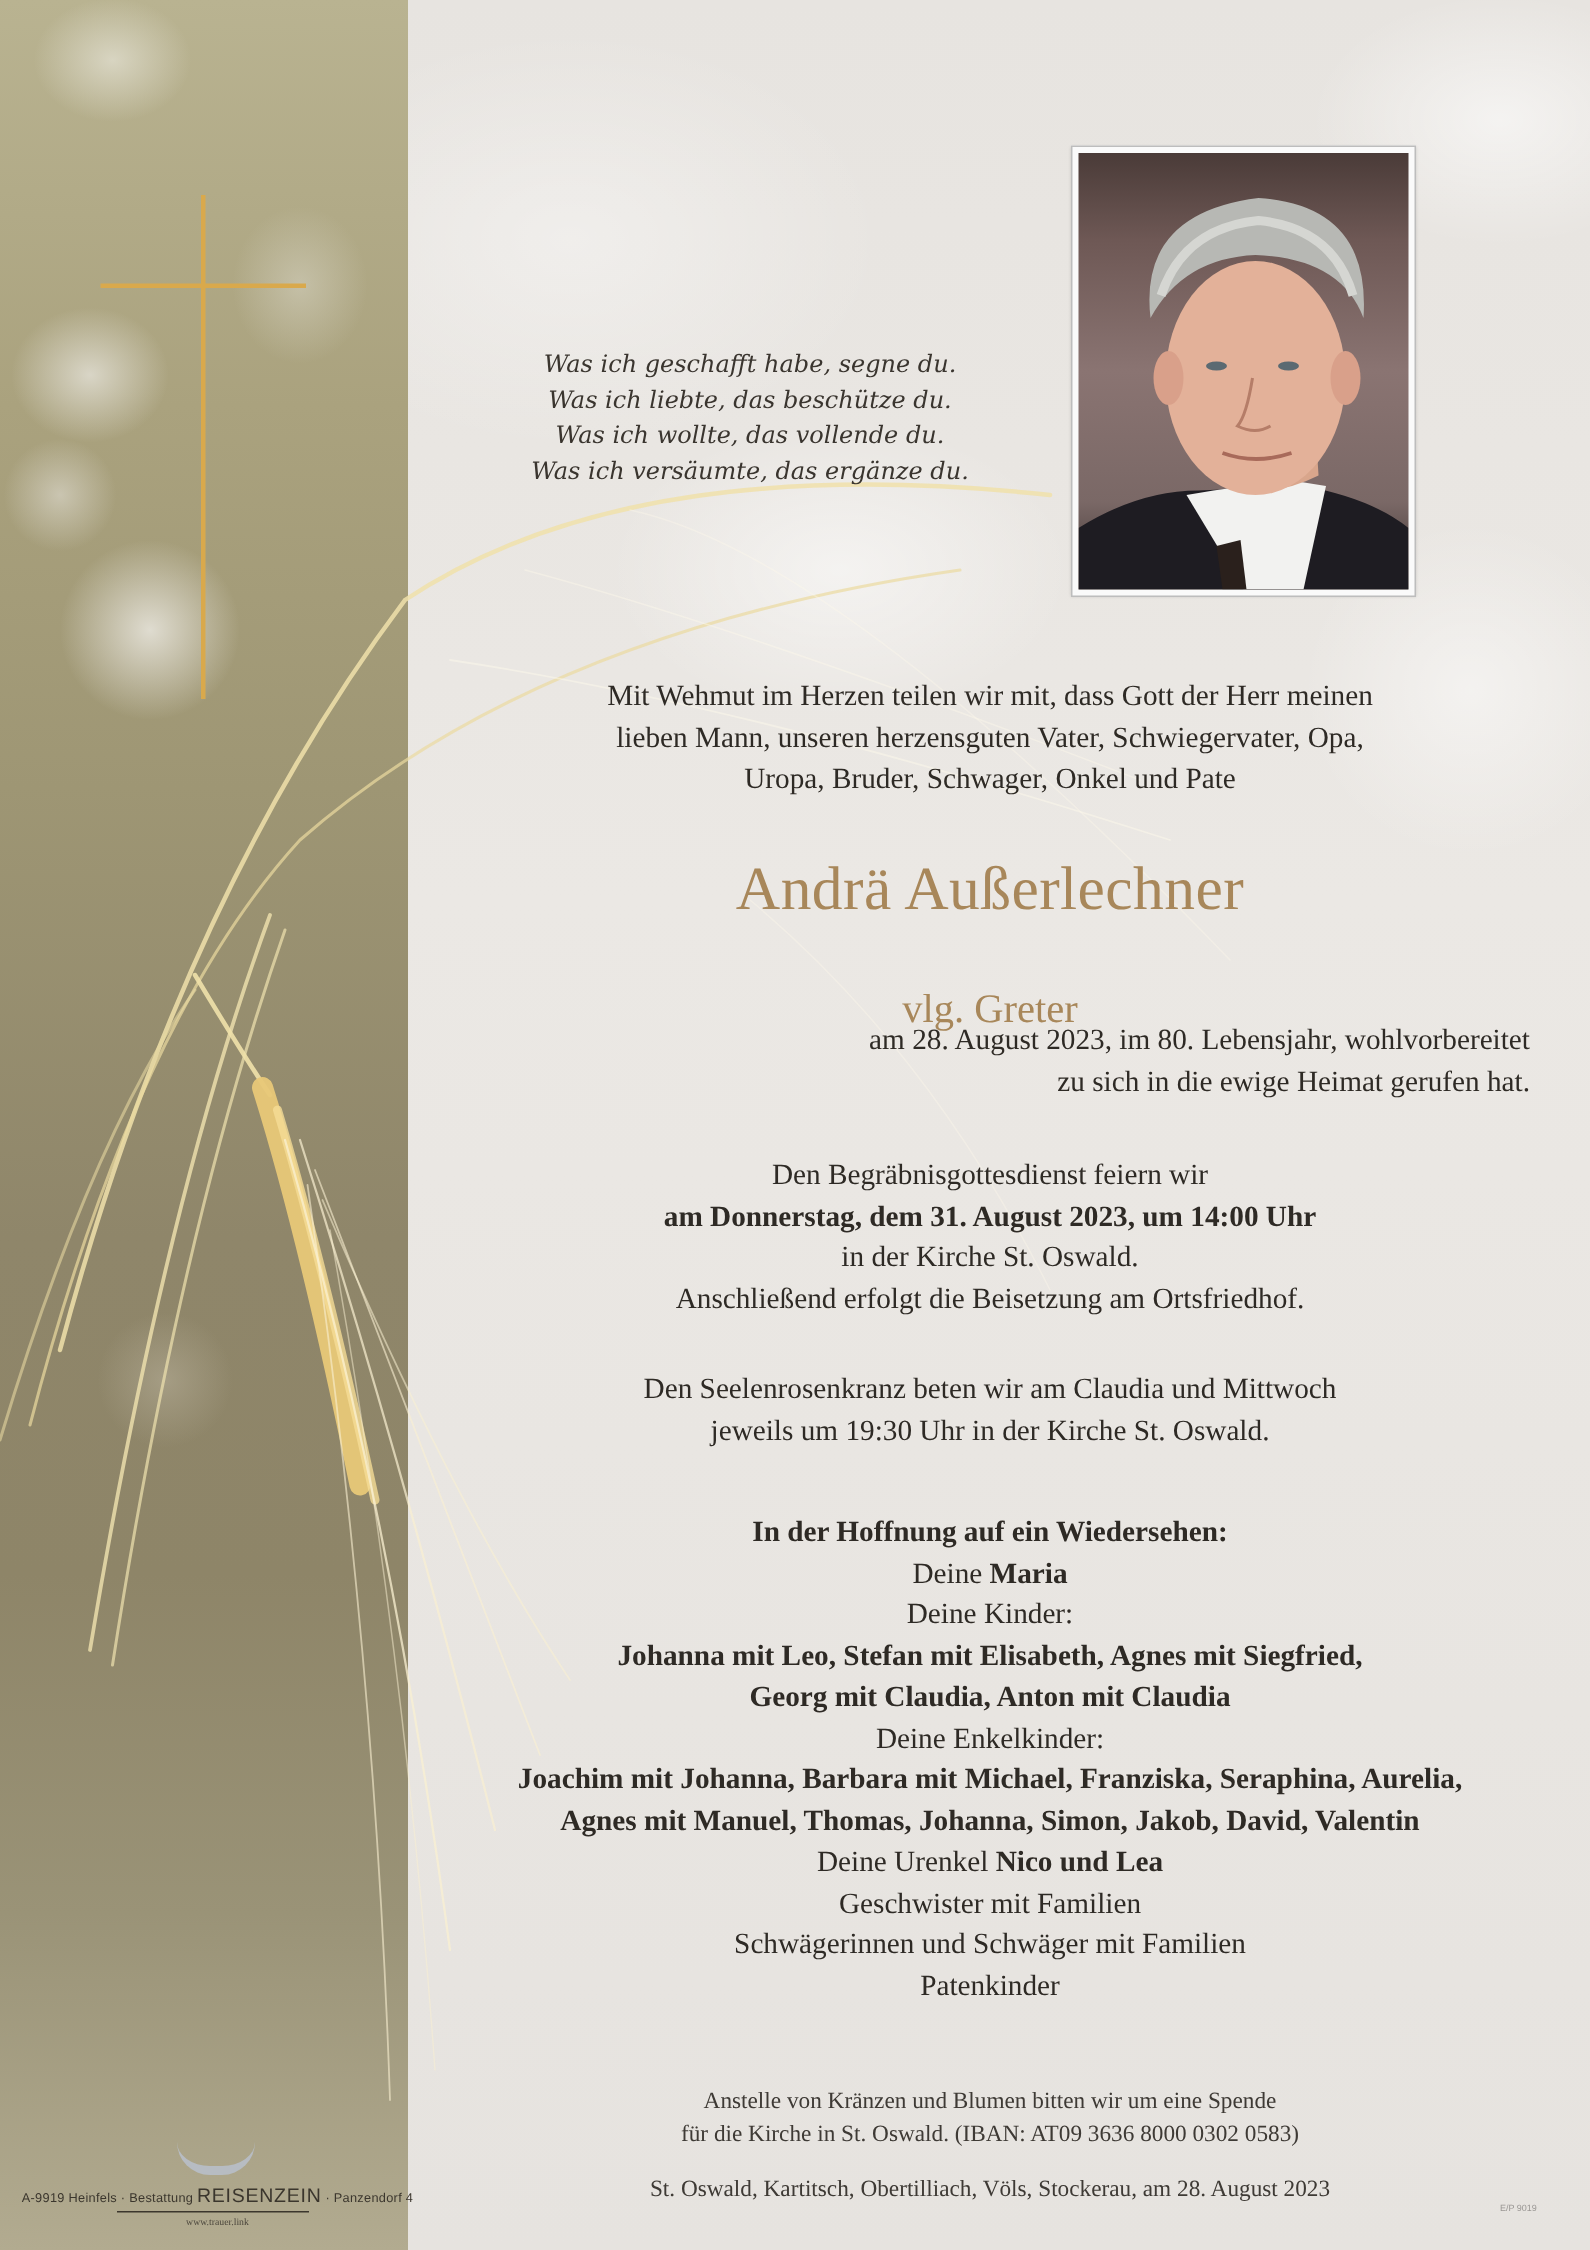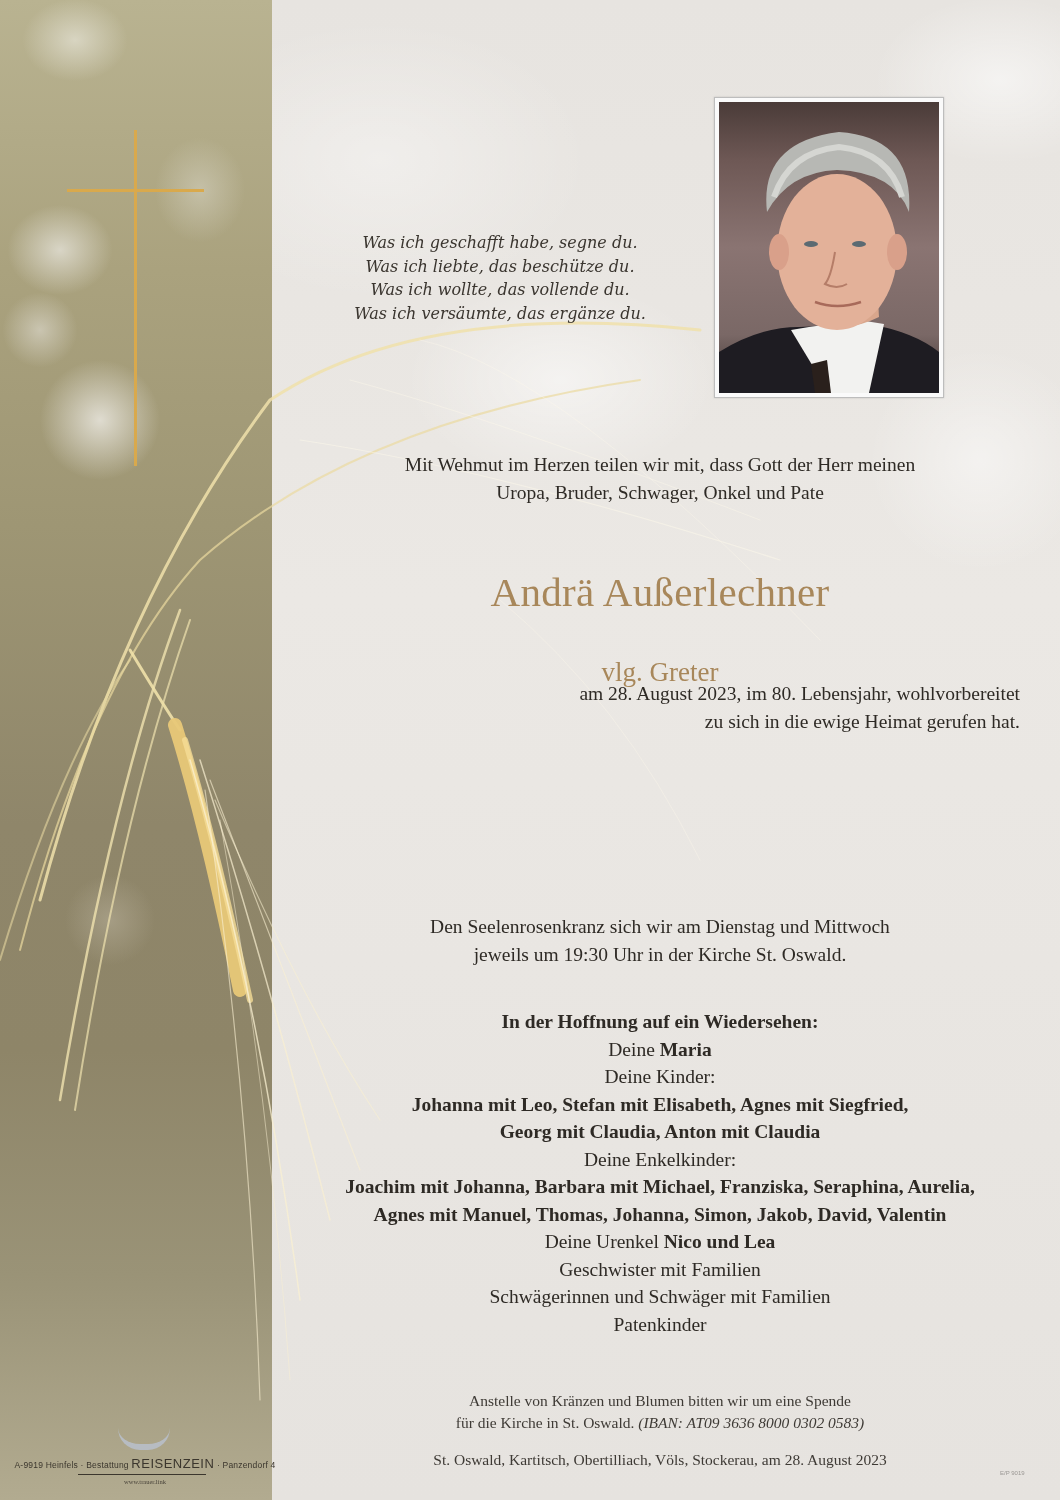--- a/index.html
+++ b/index.html
@@ -74,21 +74,21 @@
       letter-spacing: 0.3px;
     }
     .vulgo { top: 627px; font-size: 27px; line-height: 34px; color: #a8875a; margin-top: 28px; }
     .death { top: 680px; font-size: 19.5px; line-height: 27.5px; text-align: right; }
     .funeral { top: 770px; font-size: 19.5px; line-height: 27.5px; }
     .funeral .bold { font-weight: bold; font-size: 19.5px; }
     .rosary { top: 913px; font-size: 19.5px; line-height: 27.5px; }
     .mourners { top: 1008px; font-size: 19.5px; line-height: 27.5px; }
     .mourners .bold { font-weight: bold; }
     .donation { top: 1390px; font-size: 15.5px; line-height: 22px; color: #3e3a35; }
-    .donation .iban { font-style: italic; }
+    .donation .iban { }
     .place-date { top: 1449px; font-size: 15.5px; line-height: 22px; color: #3e3a35; }
 
     
     .funeral-home {
       position: absolute; left: 0; top: 1420px; width: 290px; height: 80px;
       text-align: center;
     }
     .fh-arc {
       position: absolute; left: 118px; top: 8px; width: 52px; height: 22px;
       border-bottom: 6px solid #b7bcc2; border-radius: 0 0 30px 30px;
@@ -178,34 +178,41 @@
         <ellipse cx="140" cy="142" rx="7" ry="3" fill="#5b6a72"></ellipse>
 
         <path d="M116 150 Q112 175 106 182 Q118 188 128 182" stroke="#b57d68" stroke-width="2" fill="none"></path>
         <path d="M96 200 Q118 208 142 200" stroke="#a86a5a" stroke-width="2.5" fill="none"></path>
       </svg>
     </div>
   </div>
 
   <div class="main intro">
     <div class="line">Mit Wehmut im Herzen teilen wir mit, dass Gott der Herr meinen</div>
+    <div class="line">lieben Mann, unseren herzensguten Vater, Schwiegervater, Opa,</div>
     <div class="line">Uropa, Bruder, Schwager, Onkel und Pate</div>
   </div>
 
   <div class="main name">Andrä Außerlechner</div>
   <div class="main vulgo">vlg. Greter</div>
 
   <div class="main death">
     <div class="line">am 28. August 2023, im 80. Lebensjahr, wohlvorbereitet</div>
     <div class="line">zu sich in die ewige Heimat gerufen hat.</div>
   </div>
 
+  <div class="main funeral">
+    <div class="line">Den Begräbnisgottesdienst feiern wir</div>
+    <div class="line bold">am Donnerstag, dem 31. August 2023, um 14:00 Uhr</div>
+    <div class="line">in der Kirche St. Oswald.</div>
+    <div class="line">Anschließend erfolgt die Beisetzung am Ortsfriedhof.</div>
+  </div>
 
   <div class="main rosary">
-    <div class="line">Den Seelenrosenkranz sich wir am Dienstag und Mittwoch</div>
+    <div class="line">Den Seelenrosenkranz beten wir am Claudia und Mittwoch</div>
     <div class="line">jeweils um 19:30 Uhr in der Kirche St. Oswald.</div>
   </div>
 
   <div class="main mourners">
     <div class="line bold">In der Hoffnung auf ein Wiedersehen:</div>
     <div class="line"><span>Deine </span><span class="bold">Maria</span></div>
     <div class="line">Deine Kinder:</div>
     <div class="line bold">Johanna mit Leo, Stefan mit Elisabeth, Agnes mit Siegfried,</div>
     <div class="line bold">Georg mit Claudia, Anton mit Claudia</div>
     <div class="line">Deine Enkelkinder:</div>

